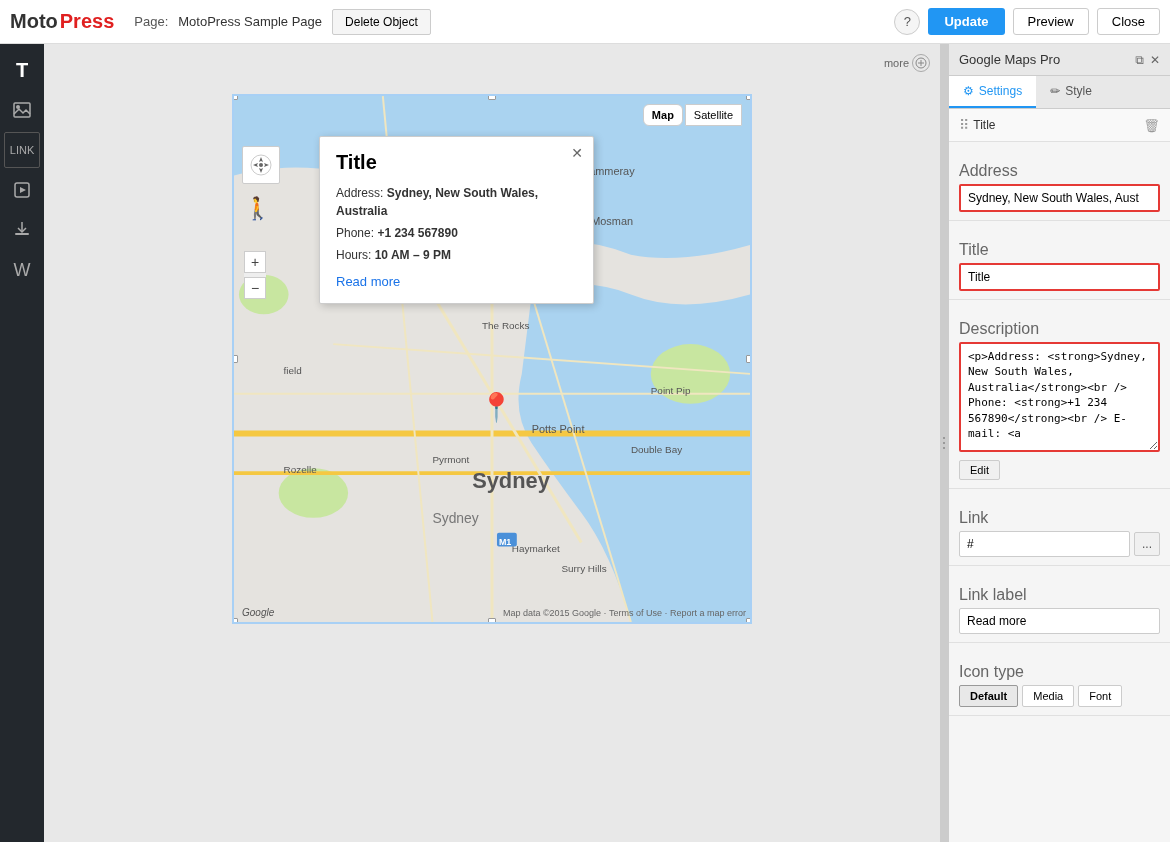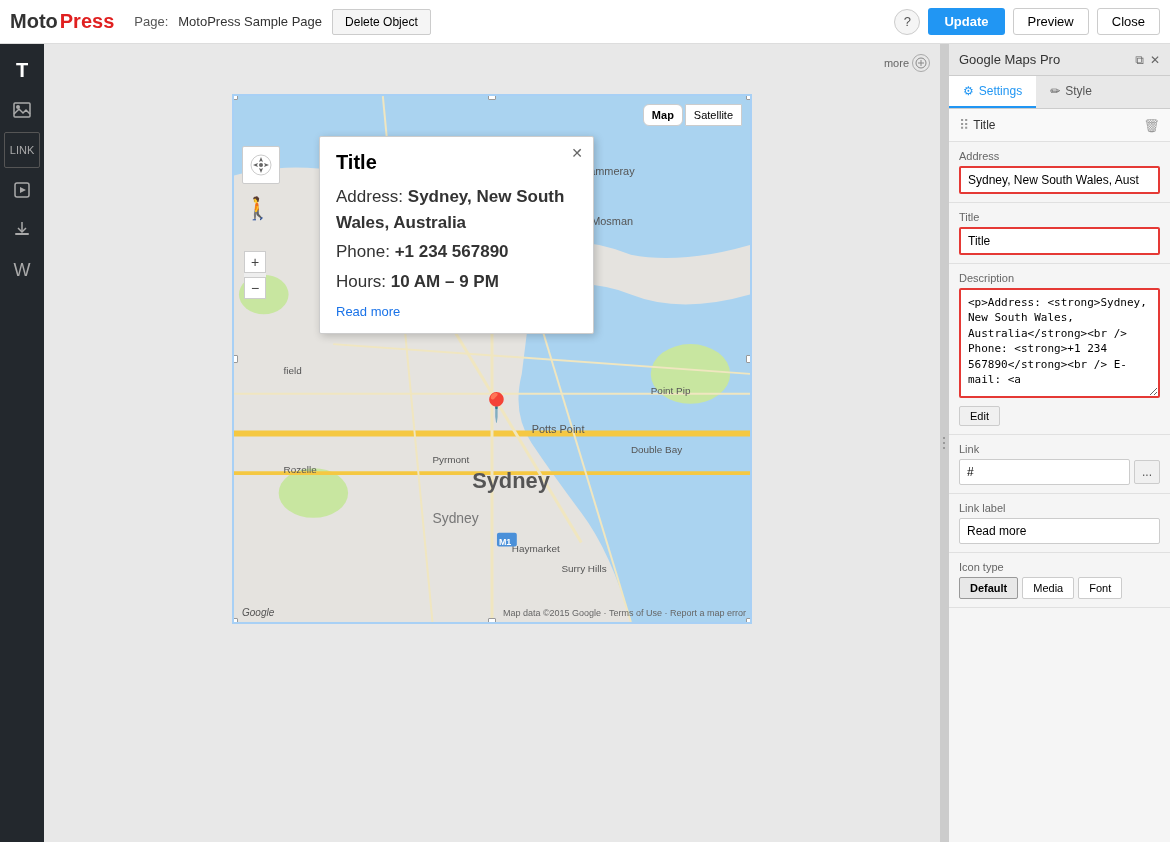--- a/index.html
+++ b/index.html
@@ -202,21 +202,21 @@
       cursor: pointer;
       font-size: 14px;
       color: #666;
     }
     .popup-title {
       font-size: 20px;
       font-weight: bold;
       margin-bottom: 10px;
     }
     .popup-row {
-      font-size: 17px;
+      font-size: 12px;
       margin-bottom: 4px;
       line-height: 1.5;
     }
     .popup-row .label { color: #333; }
     .popup-row .value { font-weight: bold; color: #333; }
     .popup-row a { color: #1a73e8; text-decoration: none; }
     .popup-link {
       display: block;
       margin-top: 10px;
       color: #1a73e8;
@@ -339,23 +339,24 @@
       font-size: 12px;
       color: #333;
     }
 
     
     .field-group {
       padding: 8px 10px;
       border-bottom: 1px solid #e0e0e0;
     }
     .field-label {
-      font-size: 11px;
+      font-size: 16px;
       color: #666;
       margin-bottom: 4px;
+      margin-top: 12px;
     }
     .field-input {
       width: 100%;
       border: 2px solid #e53935;
       padding: 5px 7px;
       font-size: 12px;
       border-radius: 2px;
       background: #fff;
       outline: none;
     }

